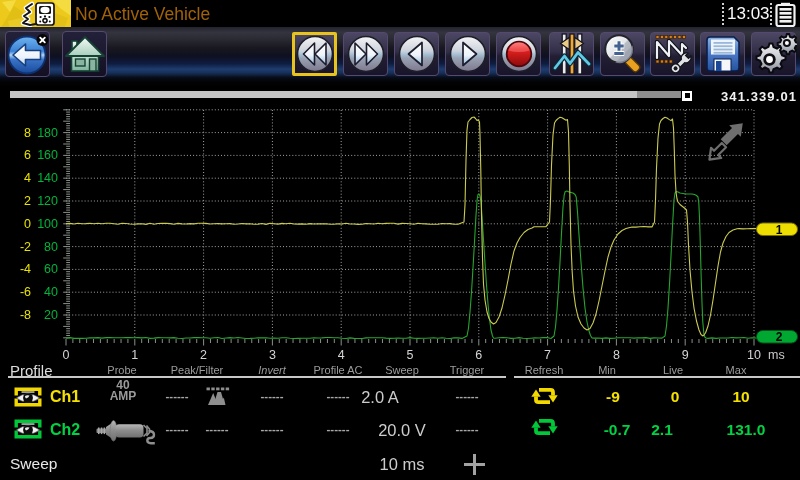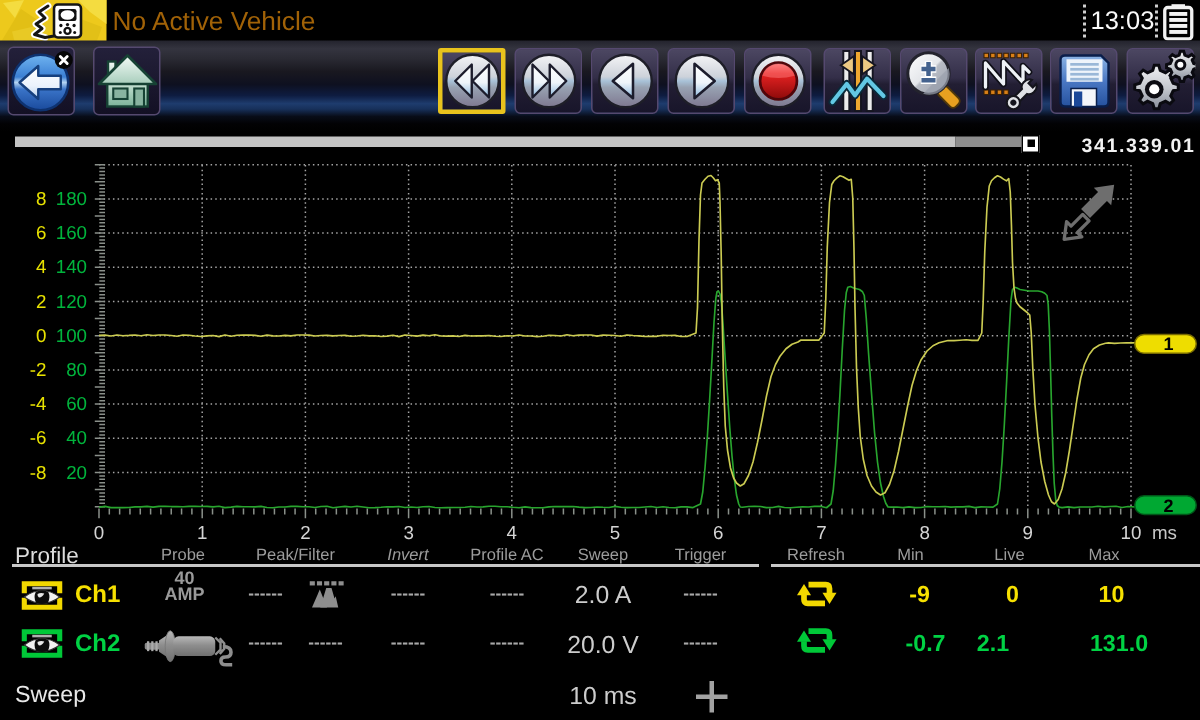--- a/index.html
+++ b/index.html
@@ -414,21 +414,21 @@
         <rect x="5.3" y="1.5" width="3.4" height="2.8"></rect>
         <rect x="10.1" y="1.5" width="3.4" height="2.8"></rect>
         <rect x="14.9" y="1.5" width="3.4" height="2.8"></rect>
         <rect x="19.7" y="1.5" width="3.4" height="2.8"></rect>
  <polygon points="2,19 7.2,7 12,19"></polygon>
         <polygon points="7.5,19 11.5,6 15,6 17,13 17.8,11.5 19.5,19"></polygon>
       </g>
 </svg>
 <div class="abs dash" style="left:247px;top:390px;width:50px;text-align:center;">------</div>
 <div class="abs dash" style="left:313px;top:390px;width:50px;text-align:center;">------</div>
-<div class="abs" style="left:362px;top:388px;width:80px;text-align:center;color:#cccccc;font-size:16.5px;">2.0 A</div>
+<div class="abs" style="left:340px;top:388px;width:80px;text-align:center;color:#cccccc;font-size:16.5px;">2.0 A</div>
 <div class="abs dash" style="left:442px;top:390px;width:50px;text-align:center;">------</div>
 <svg class="abs" style="left:531px;top:385px" width="27" height="22" viewBox="0 0 27 22">
  <path d="M8 4.8 L19.5 4.8 Q22 4.8 22 7.3 L22 10.5" fill="none" stroke="#f2d800" stroke-width="3.8"></path>
  <polygon points="17.3,10.2 26.7,10.2 22,17.6" fill="#f2d800"></polygon>
  <path d="M19 17.2 L7.5 17.2 Q5 17.2 5 14.7 L5 11.5" fill="none" stroke="#f2d800" stroke-width="3.8"></path>
  <polygon points="0.3,11.8 9.7,11.8 5,4.4" fill="#f2d800"></polygon>
 </svg>
 <div class="abs" style="left:583px;top:388px;width:60px;text-align:center;color:#f6e000;font-weight:bold;font-size:15.5px;">-9</div>
 <div class="abs" style="left:645px;top:388px;width:60px;text-align:center;color:#f6e000;font-weight:bold;font-size:15.5px;">0</div>
 <div class="abs" style="left:711px;top:388px;width:60px;text-align:center;color:#f6e000;font-weight:bold;font-size:15.5px;">10</div>

